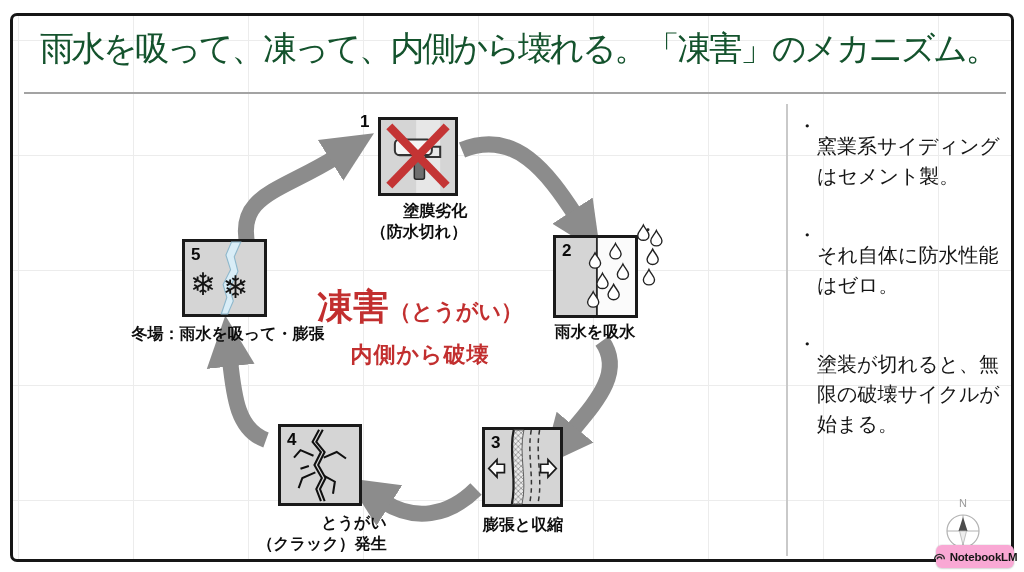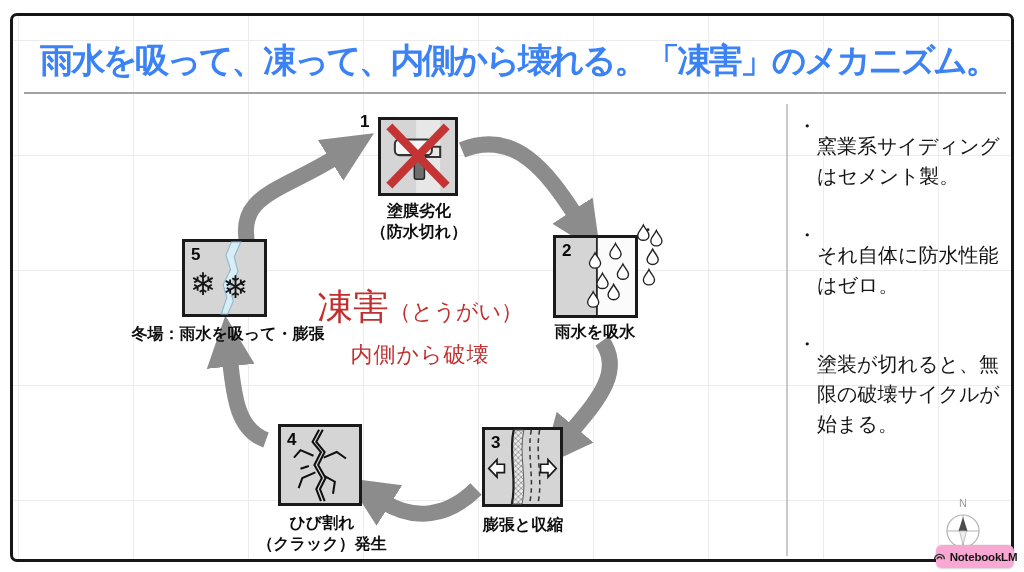--- a/index.html
+++ b/index.html
@@ -9,22 +9,22 @@
   }
   .slide{
     position:absolute;left:10px;top:13px;width:998px;height:543px;
     border:3px solid #161616;border-radius:7px;background:#fff;
     background-image:
       linear-gradient(to right,#ececec 1px,transparent 1px),
       linear-gradient(to bottom,#ececec 1px,transparent 1px);
     background-size:115px 115px;background-position:5px 24px;
   }
   .title{
-    position:absolute;left:40px;top:38px;width:960px;
-    font-size:34px;font-weight:bold;letter-spacing:-2.5px;white-space:nowrap;color:#3b82f6;
+    position:absolute;left:40px;top:26px;width:960px;
+    font-size:34px;font-weight:normal;letter-spacing:-2.5px;white-space:nowrap;color:#14532d;
   }
   .title-rule{position:absolute;left:24px;top:92px;width:982px;height:2px;background:#a3a3a3;}
   .sidebar-divider{position:absolute;left:786px;top:104px;width:2px;height:452px;background:#c9c9c9;}
 
   .sidebar{position:absolute;left:797px;top:111px;width:212px;}
   .bullet{display:flex;margin-bottom:29px;font-size:20px;line-height:30px;color:#151515;}
   .bullet .dot{flex:0 0 15px;}
   .bullet .txt{flex:1;overflow-wrap:anywhere;margin-top:20px;}
 
   svg{overflow:visible;display:block;}
@@ -32,25 +32,25 @@
 
   .stepbox{
     position:absolute;background:#d5d5d5;border:3px solid #1a1a1a;z-index:2;box-sizing:border-box;
   }
   .stepnum{
     position:absolute;font-size:17px;font-weight:bold;color:#0a0a0a;z-index:3;line-height:1;
   }
   .num-in{left:6px;top:4px;}
   .steplabel{
     position:absolute;z-index:2;transform:translateX(-50%);
-    font-size:16px;font-weight:bold;line-height:21px;text-align:center;white-space:nowrap;color:#0d0d0d;
+    font-size:16px;font-weight:bold;line-height:21px;text-align:right;white-space:nowrap;color:#0d0d0d;
   }
   .center-label{
     position:absolute;left:420px;top:287px;transform:translateX(-50%);
-    text-align:center;z-index:3;color:#c22f2f;font-weight:normal;white-space:nowrap;
+    text-align:center;z-index:3;color:#c22f2f;font-weight:bold;white-space:nowrap;
   }
   .center-label .l1{font-size:36px;line-height:40px;}
   .center-label .l1 .reading{font-size:22px;}
   .center-label .l2{font-size:22px;line-height:46px;letter-spacing:1px;}
 
   .compass{position:absolute;left:941px;top:494px;z-index:2;}
   .compass-n{font-size:11px;fill:#9a9a9a;}
   .badge{
     position:absolute;left:936px;top:545px;width:78px;height:23px;z-index:4;
     background:#f9a8d4;border-radius:6px;box-shadow:0 0 0 1px rgba(0,0,0,0.05),0 1px 2px rgba(0,0,0,0.12);
@@ -153,21 +153,21 @@
         <polyline points="35,31 21,25 14,33"></polyline>
         <polyline points="46,33 60,27 70,34"></polyline>
         <polyline points="37,49 23,55 19,66"></polyline>
         <polyline points="47,53 58,59 56,72"></polyline>
         <polyline points="30,42 21,45"></polyline>
       </g>
     </svg>
     <span class="stepnum num-in">4</span>
   </div>
   <div class="steplabel" style="left:322px;top:512px;">
-    <div>ひび割れ</div>
+    <div>とうがい</div>
     <div>（クラック）発生</div>
   </div>
 
   <div class="stepbox" style="left:182px;top:239px;width:85px;height:78px;">
     <svg width="100%" height="100%" viewBox="0 0 85 78" preserveAspectRatio="none">
       <polygon points="50,0 60,0 53,16 57,32 48,50 52,64 46,78 39,78 45,60 41,46 49,30 44,14" fill="#d9edf7" stroke="#8fb8cc" stroke-width="1.2"></polygon>
       <text x="5" y="57" font-size="34" fill="#141414" font-family="'DejaVu Sans',sans-serif">❄</text>
       <text x="40" y="61" font-size="34" fill="#141414" font-family="'DejaVu Sans',sans-serif">❄</text>
     </svg>
     <span class="stepnum num-in">5</span>

